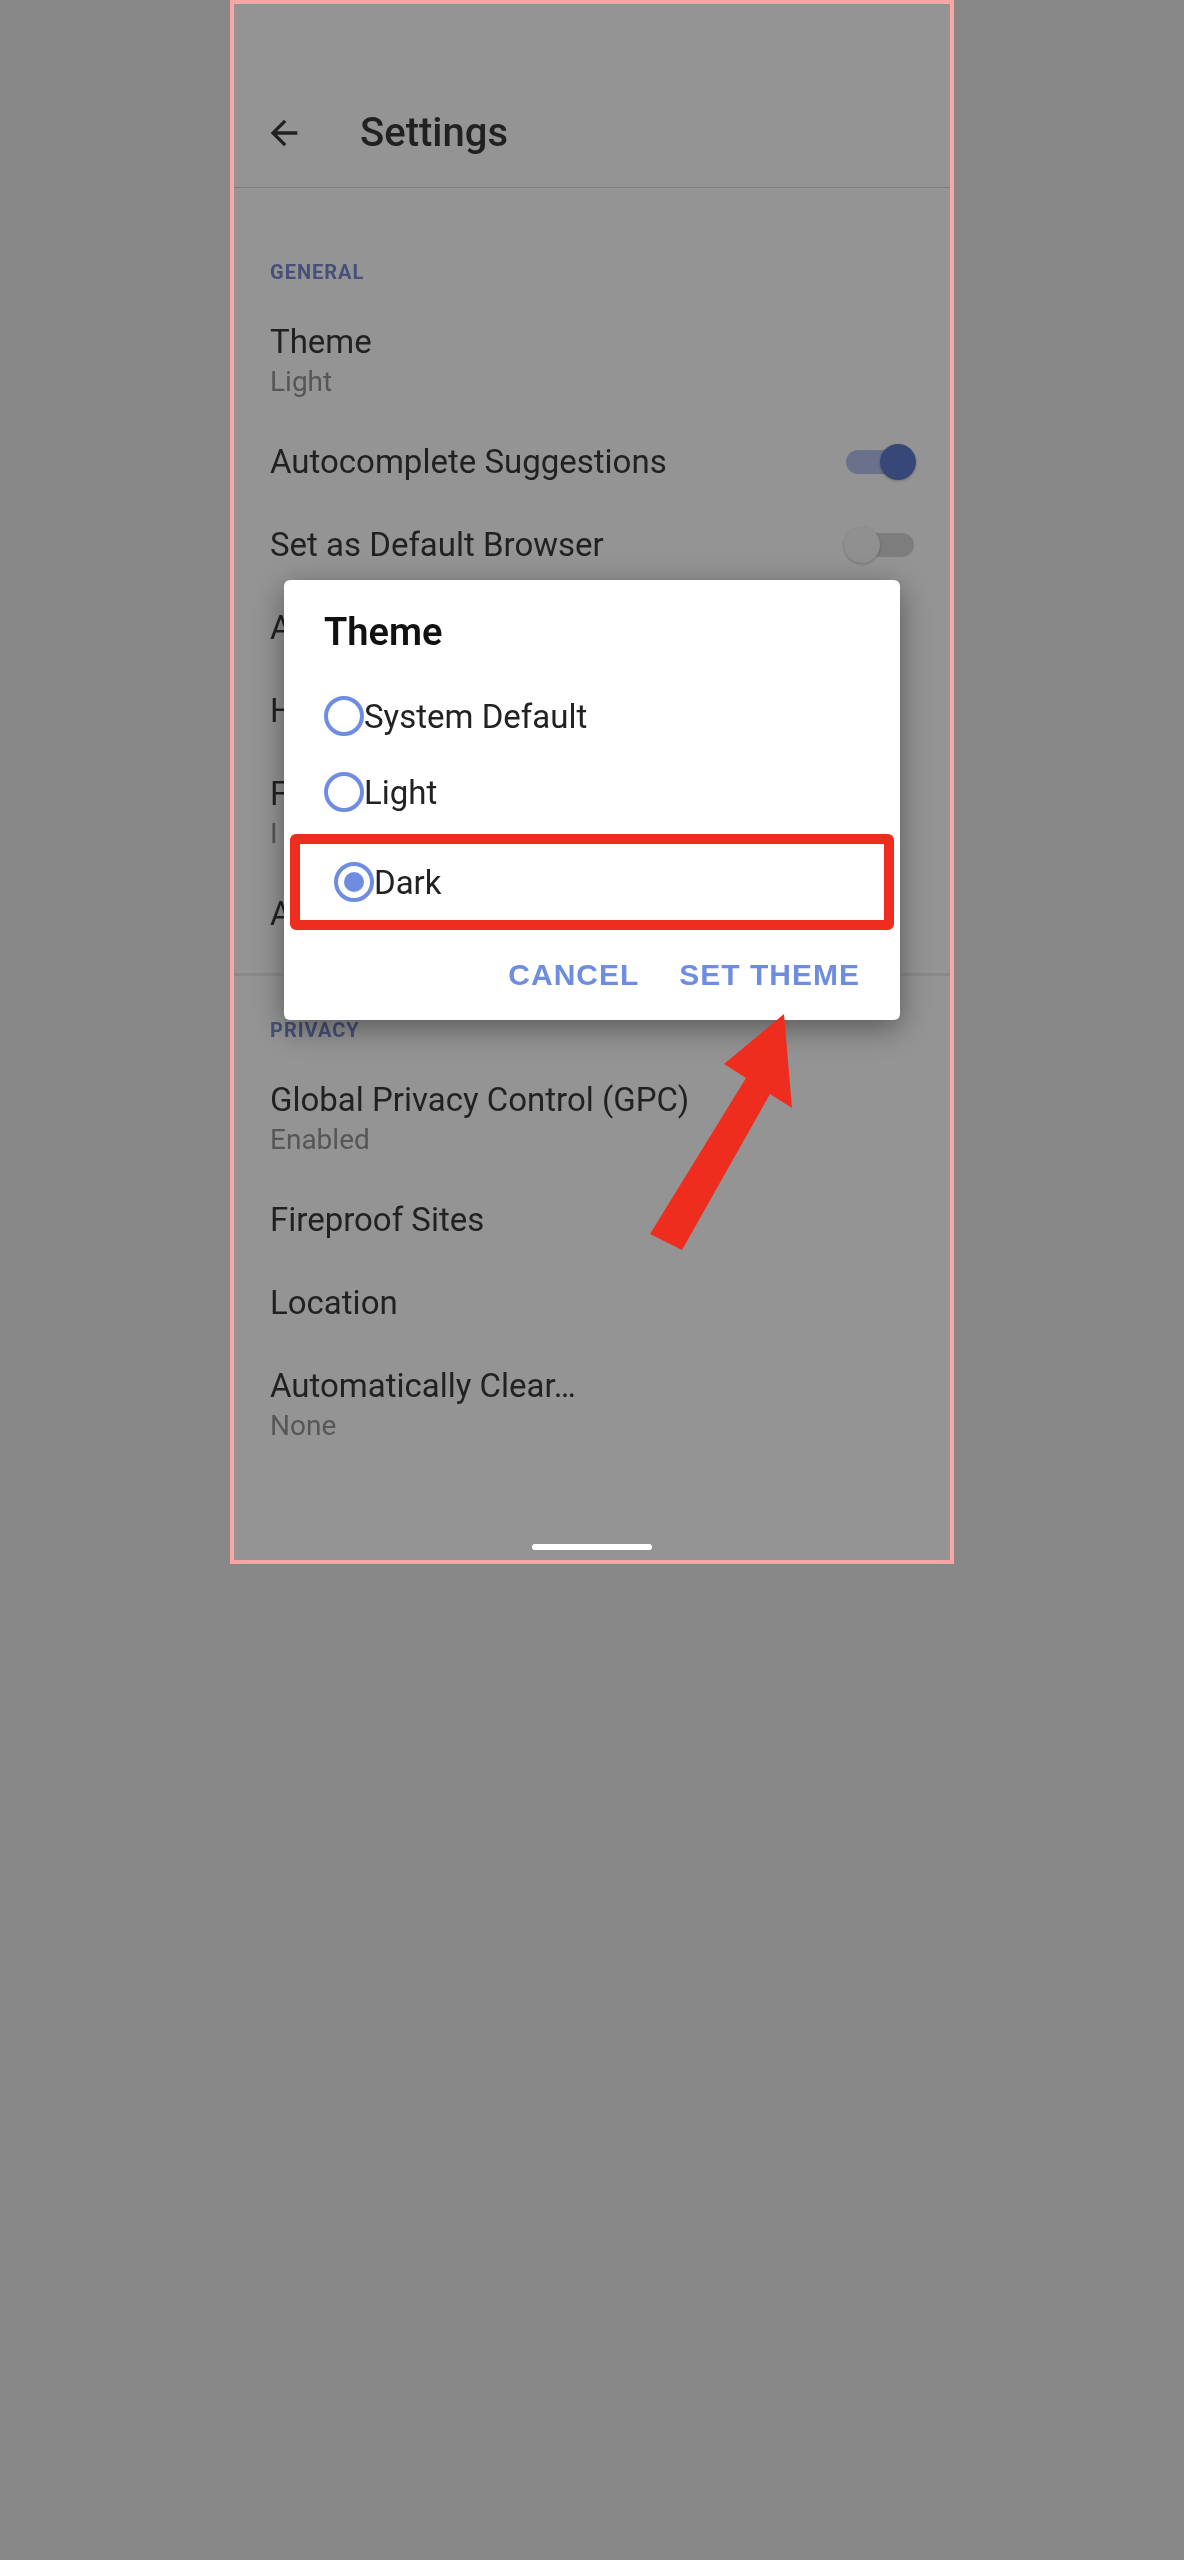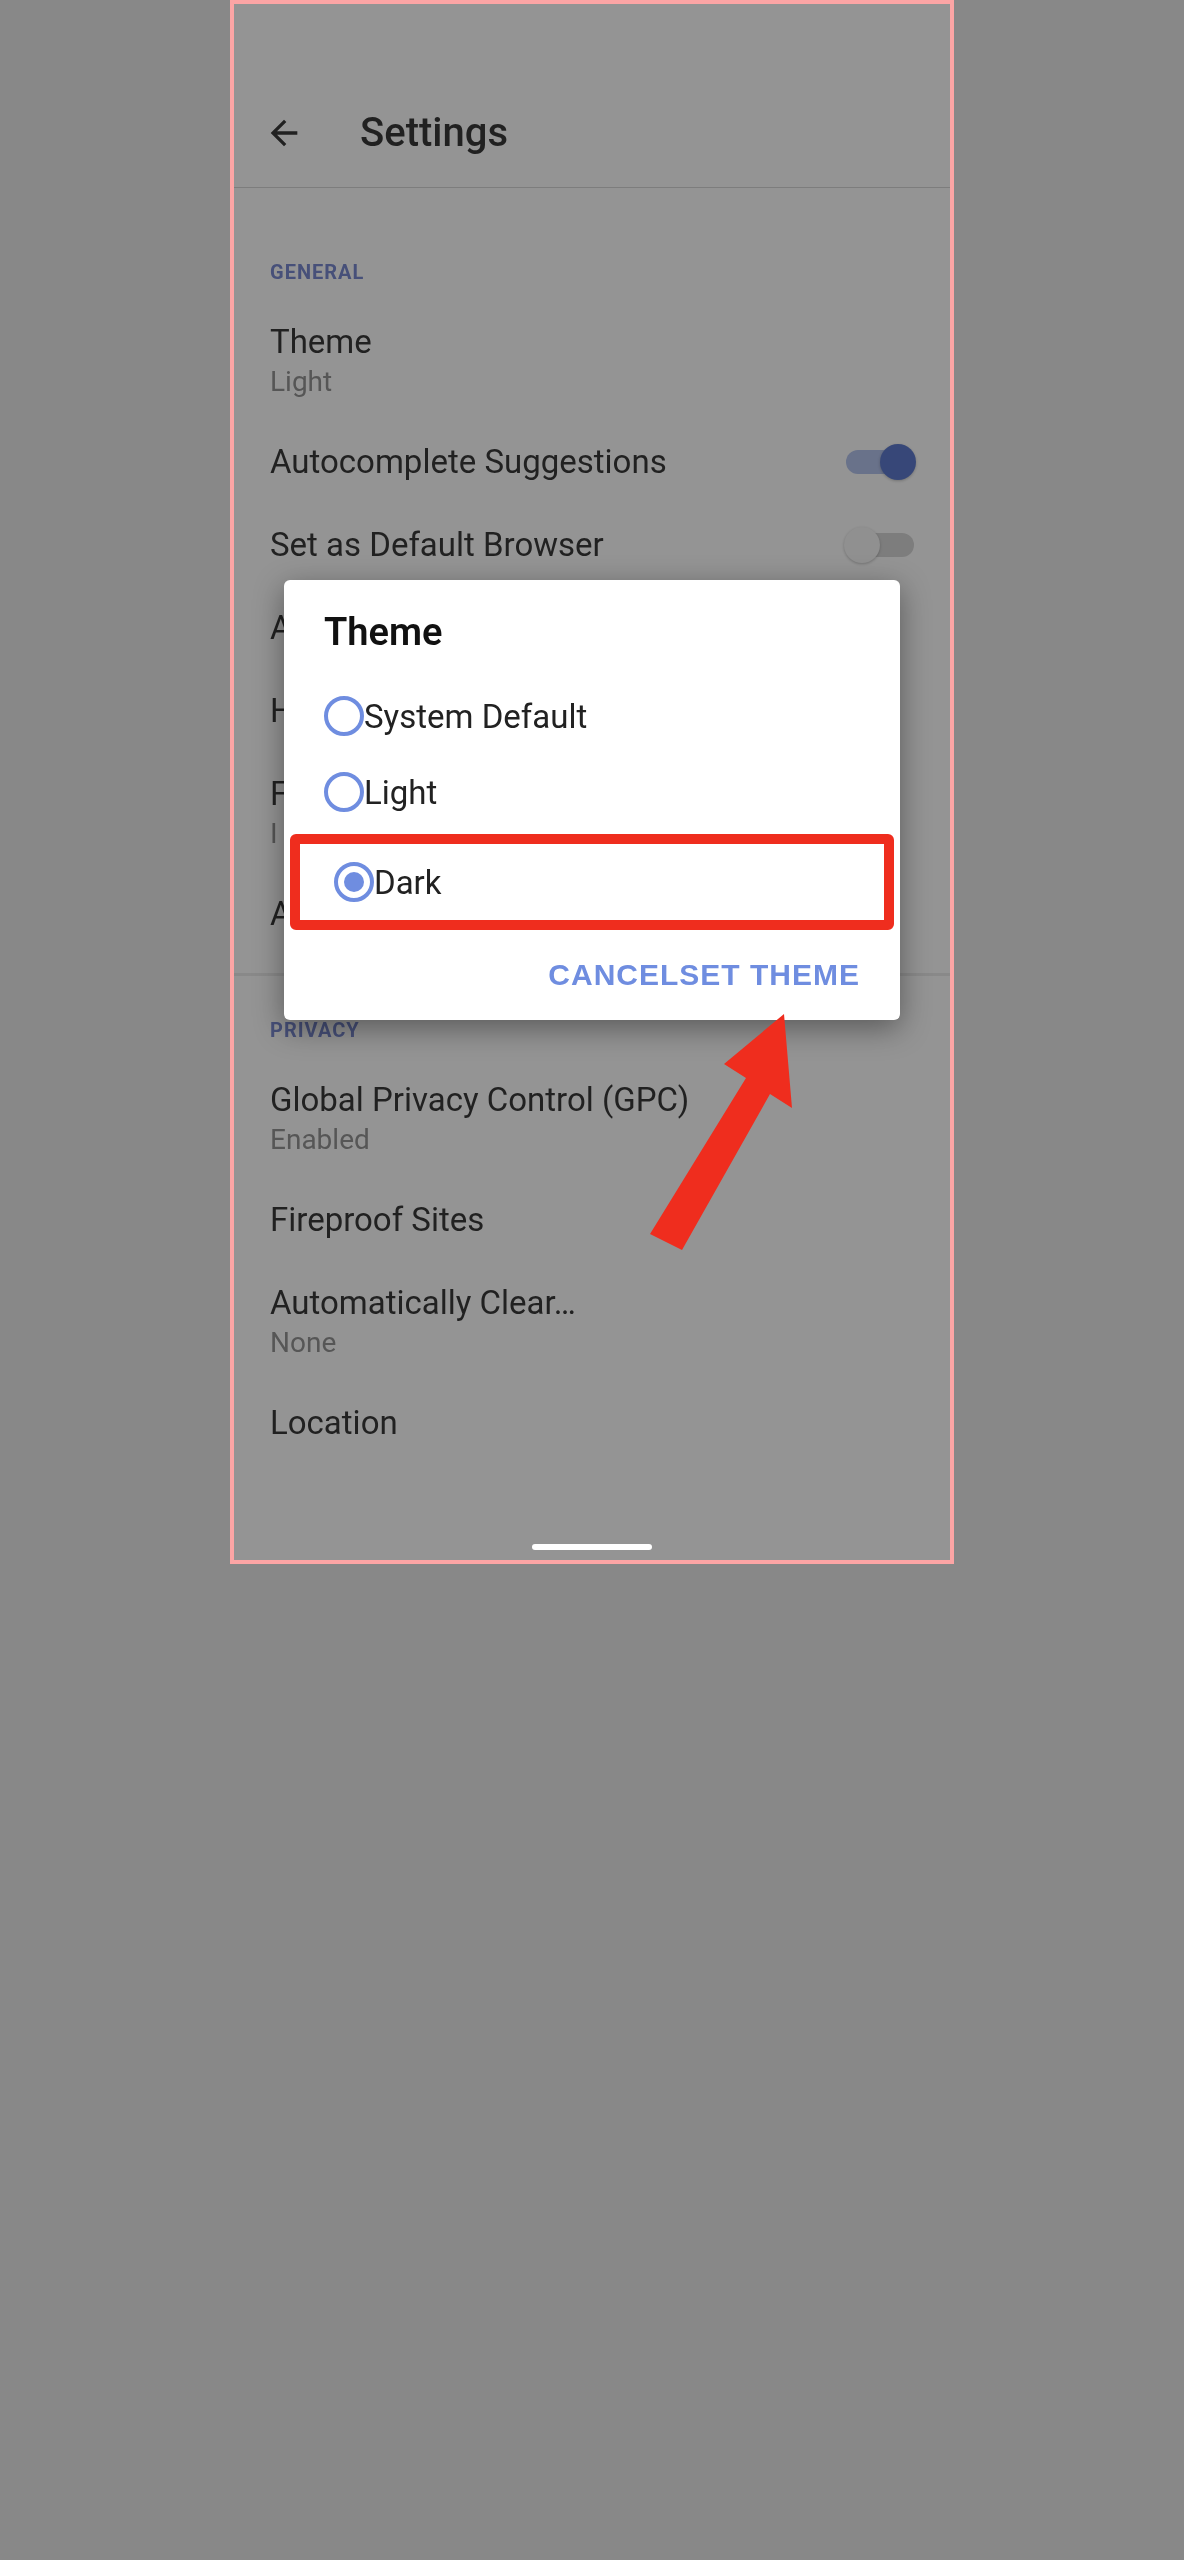--- a/index.html
+++ b/index.html
@@ -195,20 +195,21 @@
     border-radius: 6px;
     margin: 4px 6px;
     position: relative;
   }
   .highlight-box .radio-row {
     padding: 18px 34px;
   }
   .dialog-actions {
     display: flex;
     justify-content: flex-end;
+    gap: 40px;
     padding: 24px 40px 20px 40px;
   }
   .dialog-action {
     font-size: 30px;
     font-weight: 700;
     letter-spacing: 1px;
     color: #6f8de0;
     background: none;
     border: none;
     cursor: pointer;
@@ -337,28 +338,28 @@
           <span class="setting-title">Global Privacy Control (GPC)</span>
           <span class="setting-sub">Enabled</span>
         </div>
       </div>
 
       <div class="setting-row">
         <span class="setting-title">Fireproof Sites</span>
       </div>
 
       <div class="setting-row">
+        <span class="setting-title">Location</span>
+      </div>
+
+      <div class="setting-row">
         <div class="labels">
           <span class="setting-title">Automatically Clear…</span>
           <span class="setting-sub">None</span>
         </div>
-      </div>
-
-      <div class="setting-row">
-        <span class="setting-title">Location</span>
       </div>
     </div>
   </div>
 
   <div class="scrim"></div>
 
   <div class="dialog">
     <div class="dialog-title">Theme</div>
 
     <div class="radio-row">

